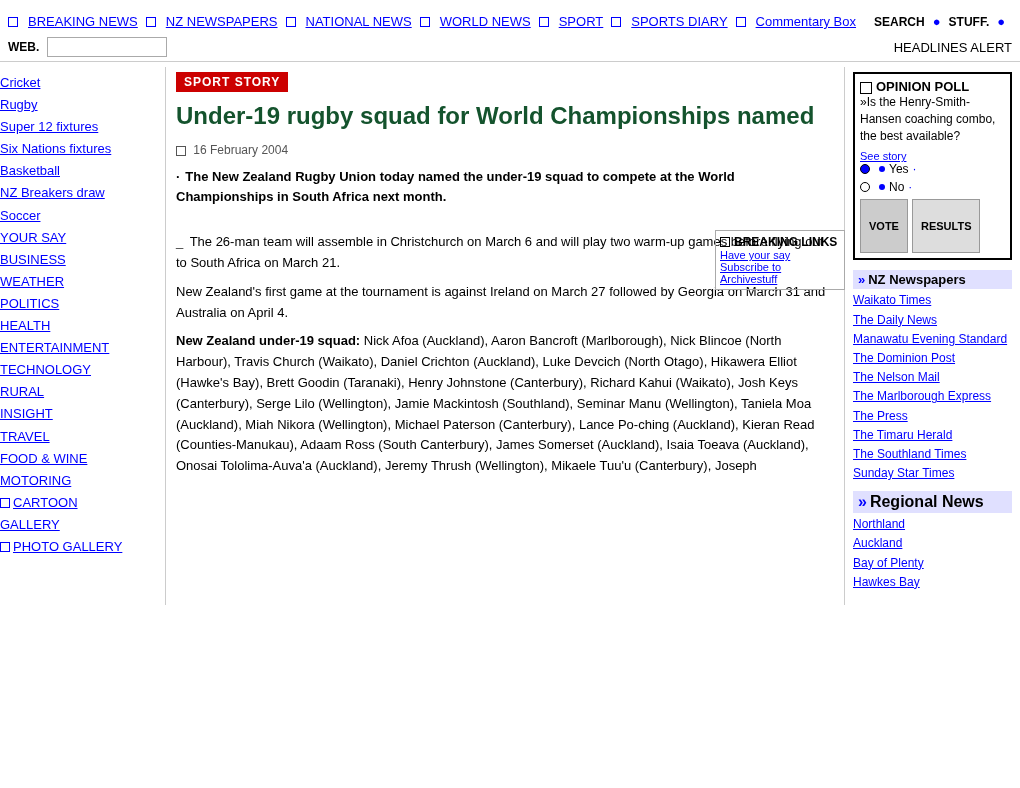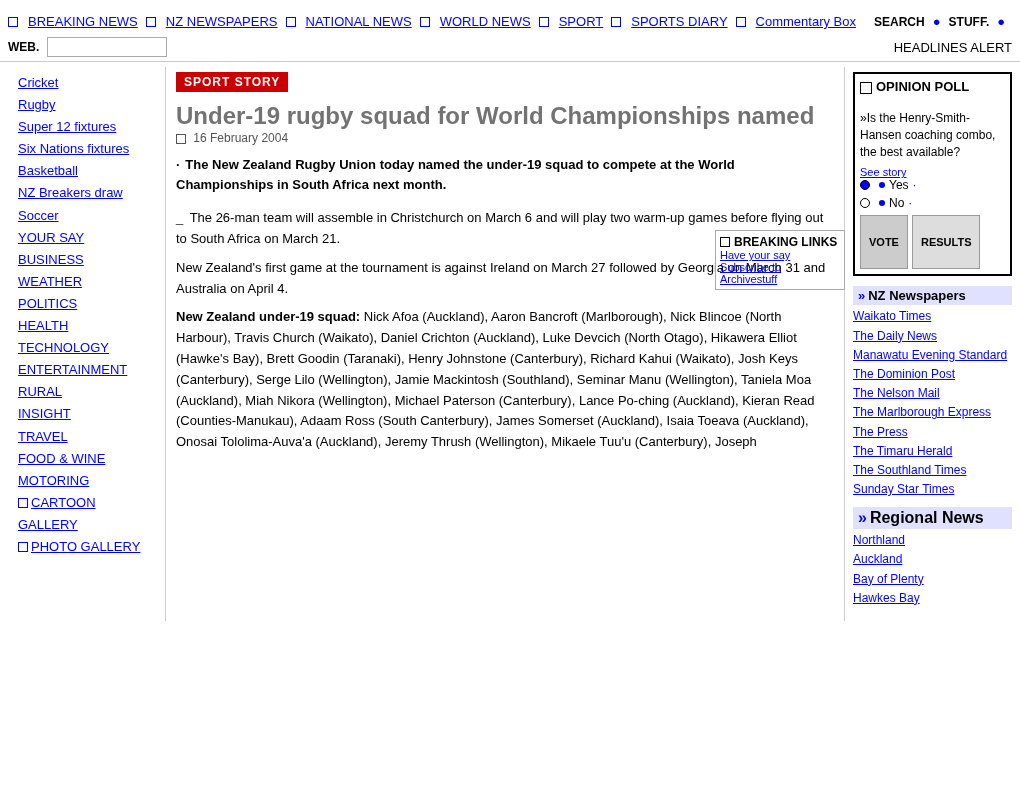--- a/index.html
+++ b/index.html
@@ -4,45 +4,45 @@
   <style>
     * { margin: 0; padding: 0; box-sizing: border-box; }
     body { background: #fff; font-family: Arial, sans-serif; font-size: 13px; color: #000; }
 
     .page-wrapper { width: 1020px; min-height: 788px; position: relative; padding-top: 10px; }
 
     
     .main-layout { display: flex; width: 100%; }
 
     
-    .left-nav { width: 165px; padding: 5px 18px; flex-shrink: 0; }
+    .left-nav { width: 165px; padding: 5px 0; flex-shrink: 0; }
     .left-nav a, .left-nav span { display: block; color: #00f; text-decoration: underline; font-size: 13px; line-height: 1.7; cursor: pointer; }
     .left-nav .nav-box { display: inline-block; width: 10px; height: 10px; border: 1px solid #00f; margin-right: 3px; vertical-align: middle; }
     .left-nav .nav-item { display: flex; align-items: center; }
 
     
     .main-content { flex: 1; padding: 5px 10px; border-left: 1px solid #ccc; border-right: 1px solid #ccc; }
 
     
     .sport-story-banner { background: #cc0000; color: #fff; font-weight: bold; font-size: 12px; padding: 3px 8px; display: inline-block; margin-bottom: 8px; letter-spacing: 1px; }
 
-    .article-title { font-size: 24px; font-weight: bold; color: #737373; margin-bottom: 0; line-height: 1.3; }
+    .article-title { font-size: 24px; font-weight: bold; color: #14532d; margin-bottom: 12px; line-height: 1.3; }
     .article-date { font-size: 12px; color: #555; margin-bottom: 10px; }
     .article-date-icon { display: inline-block; width: 10px; height: 10px; border: 1px solid #555; margin-right: 4px; vertical-align: middle; }
-    .article-lead { font-weight: bold; font-size: 13px; margin-bottom: 14px; line-height: 1.5; }
+    .article-lead { font-weight: bold; font-size: 13px; margin-bottom: 26px; line-height: 1.5; }
     .article-lead::before { content: "·"; margin-right: 5px; }
     .article-body { font-size: 13px; line-height: 1.6; margin-bottom: 10px; }
     .article-body p { margin-bottom: 8px; }
 
     
     .right-sidebar { width: 175px; padding: 5px 8px; flex-shrink: 0; }
 
     
     .opinion-poll { border: 2px solid #000; padding: 5px; margin-bottom: 10px; font-size: 12px; }
-    .opinion-poll-header { display: flex; align-items: flex-end; font-weight: bold; font-size: 13px; margin-bottom: 16px; }
+    .opinion-poll-header { display: flex; align-items: flex-end; font-weight: bold; font-size: 13px; margin-bottom: 0; }
     .poll-checkbox { display: inline-block; width: 12px; height: 12px; border: 1px solid #000; margin-right: 4px; }
     .poll-question { font-size: 12px; margin-bottom: 6px; line-height: 1.4; }
     .poll-option { display: flex; align-items: center; margin-bottom: 4px; font-size: 12px; }
     .poll-radio { display: inline-block; width: 10px; height: 10px; border-radius: 50%; border: 1px solid #000; margin-right: 5px; background: #00f; }
     .poll-radio.empty { background: #fff; }
     .poll-buttons { display: flex; gap: 4px; margin-top: 5px; }
     .poll-btn { background: #ccc; border: 1px solid #999; padding: 20px 8px; font-size: 11px; font-weight: bold; cursor: pointer; }
     .poll-btn.results { background: #ddd; }
     .poll-see-story { color: #00f; text-decoration: underline; font-size: 11px; cursor: pointer; display: block; }
     .poll-dot { display: inline-block; width: 6px; height: 6px; background: #00f; border-radius: 50%; margin: 0 4px; }
@@ -108,22 +108,22 @@
       <a>Super 12 fixtures</a>
       <a>Six Nations fixtures</a>
       <a>Basketball</a>
       <a>NZ Breakers draw</a>
       <a>Soccer</a>
       <a>YOUR SAY</a>
       <a>BUSINESS</a>
       <a>WEATHER</a>
       <a>POLITICS</a>
       <a>HEALTH</a>
+      <a>ENTERTAINMENT</a>
       <a>TECHNOLOGY</a>
-      <a>ENTERTAINMENT</a>
       <a>RURAL</a>
       <a>INSIGHT</a>
       <a>TRAVEL</a>
       <a>FOOD &amp; WINE</a>
       <a>MOTORING</a>
       <div class="nav-item">
         <span class="nav-box"></span>
         <a>CARTOON</a>
       </div>
       <a>GALLERY</a>

